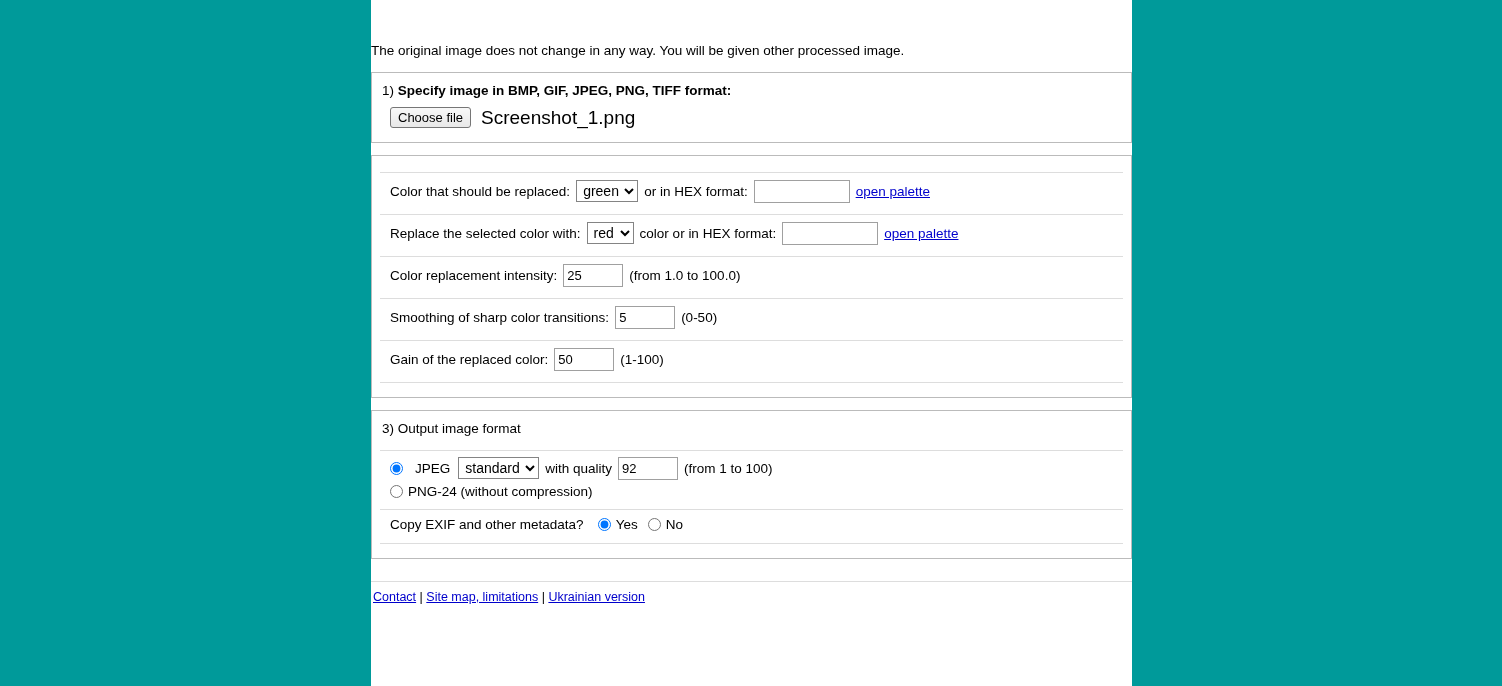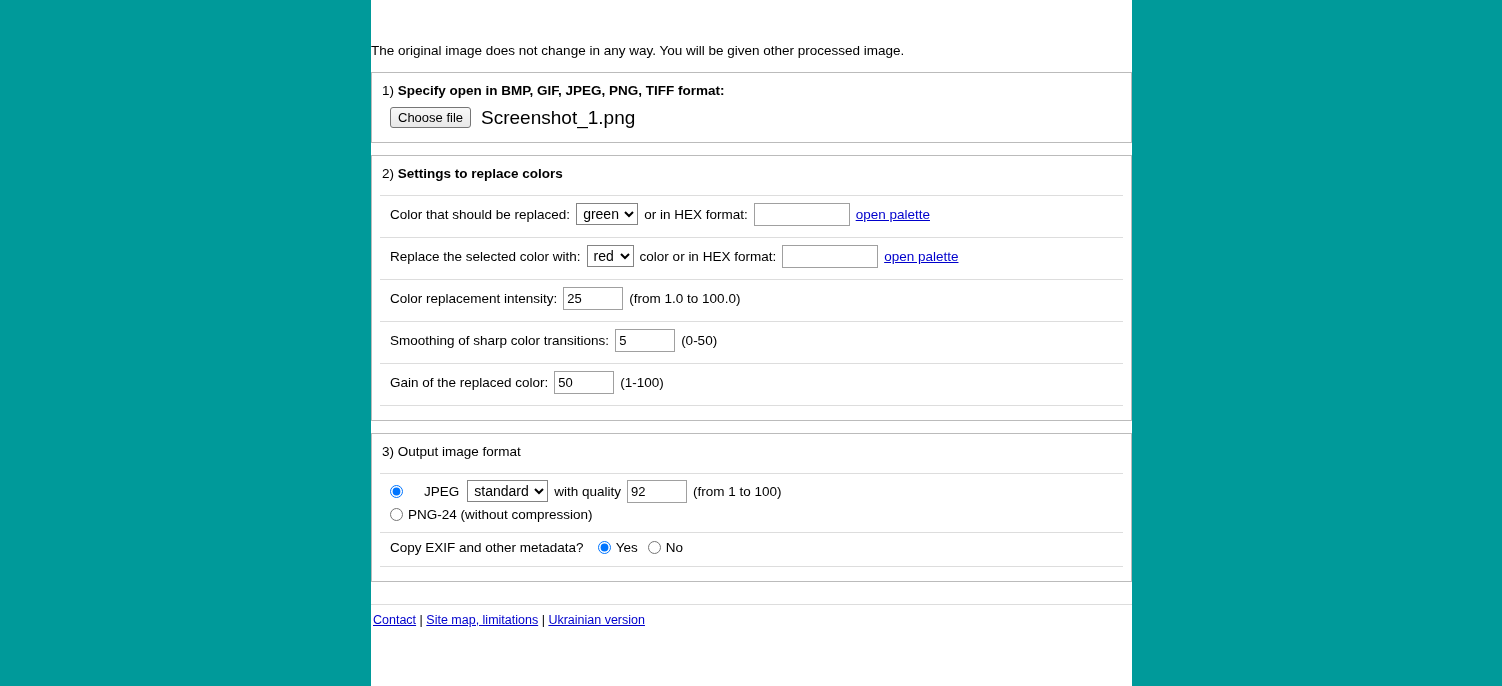--- a/index.html
+++ b/index.html
@@ -150,33 +150,29 @@
 <body>
 
 <div id="page">
   <div class="page-body">
 
     <div class="intro">The original image does not change in any way. You will be given other processed image.</div>
 
     <fieldset class="box">
       <div class="section-title">
         <span>1)</span>
-        <b>Specify open in BMP, GIF, JPEG, PNG, TIFF format:</b>
+        <b>Specify image in BMP, GIF, JPEG, PNG, TIFF format:</b>
       </div>
       <div class="row">
         <button class="file-btn">Choose file</button>
         <span class="file-name">Screenshot_1.png</span>
       </div>
     </fieldset>
 
     <fieldset class="box">
-      <div class="section-title">
-        <span>2)</span>
-        <b>Settings to replace colors</b>
-      </div>
       <hr class="sep-line">
 
       <div class="row">
         <span class="lbl-left">Color that should be replaced:</span>
         <select class="sel">
           <option>green</option>
         </select>
         <span class="lbl">or in HEX format:</span>
         <input class="txt hex-box" type="text" value="" style="">
         <a class="plain lbl-right">open palette</a>
@@ -215,21 +211,21 @@
       </div>
       <hr class="sep-line">
     </fieldset>
 
     <fieldset class="box">
       <div class="section-title">3) Output image format</div>
       <hr class="sep-line">
 
       <div class="radio-line">
         <input type="radio" name="fmt" checked="" style="">
-        <span class="lbl-right" style="margin-left:16px">JPEG</span>
+        <span class="lbl-right" style="margin-left:7px">JPEG</span>
         <select class="sel" style="margin-left:8px">
           <option>standard</option>
         </select>
         <span class="lbl">with quality</span>
         <input class="txt num-box" type="text" value="92" style="">
         <span class="lbl-right">(from 1 to 100)</span>
       </div>
 
       <div class="radio-line">
         <input type="radio" name="fmt" style="">

